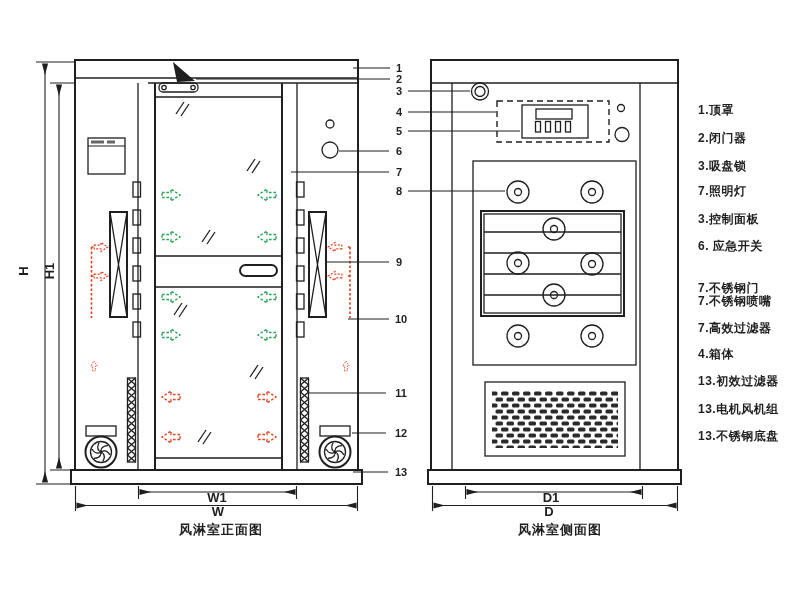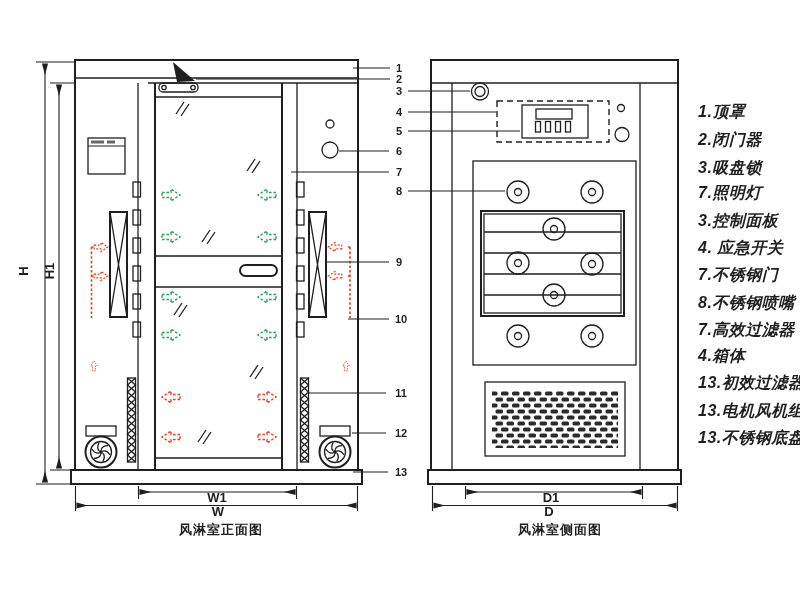--- a/index.html
+++ b/index.html
@@ -14,22 +14,22 @@
   .thin{stroke:var(--line);stroke-width:1.1;fill:none;}
   .blk{fill:var(--line);stroke:none;}
   .dashbox{stroke:var(--line);stroke-width:1.4;fill:none;stroke-dasharray:6 4;}
   .ga{stroke:var(--green-arrow);fill:none;stroke-width:1.4;stroke-dasharray:2.6 1.8;}
   .ra{stroke:var(--red-arrow);fill:none;stroke-width:1.4;stroke-dasharray:2.6 1.8;}
   .rl{stroke:var(--red-arrow);fill:none;stroke-width:1.6;stroke-dasharray:2.6 2;}
   text{font-family:"Liberation Sans","DejaVu Sans",sans-serif;font-weight:bold;fill:var(--line);}
   .num{font-size:11px;text-anchor:middle;}
   .dim{font-size:13px;text-anchor:middle;}
   .cap{font-size:13px;text-anchor:middle;letter-spacing:1px;}
-  .lg{position:absolute;left:698px;font-size:16px;font-weight:bold;color:var(--line);
-      white-space:nowrap;letter-spacing:0.5px;font-style:italic;}
+  .lg{position:absolute;left:698px;font-size:12px;font-weight:bold;color:var(--line);
+      white-space:nowrap;letter-spacing:0.5px;}
 </style>
 </head>
 <body>
 
 <div class="stage">
 <svg width="800" height="600" viewBox="0 0 800 600">
   <defs>
     <marker id="ma" markerWidth="11" markerHeight="8" refX="10" refY="4" orient="auto-start-reverse">
       <path d="M0,4 L10.5,1.2 L10.5,6.8 Z" fill="#1f1f1f"></path>
     </marker>
@@ -263,22 +263,22 @@
   <text class="cap" x="221" y="534">风淋室正面图</text>
   <text class="cap" x="560" y="534">风淋室侧面图</text>
 </svg>
 
   <div>
     <div class="lg" style="top:102px">1.顶罩</div>
     <div class="lg" style="top:130px">2.闭门器</div>
     <div class="lg" style="top:158px">3.吸盘锁</div>
     <div class="lg" style="top:183px">7.照明灯</div>
     <div class="lg" style="top:211px">3.控制面板</div>
-    <div class="lg" style="top:238px">4. 应急开关</div>
-    <div class="lg" style="top:265px">7.不锈钢门</div>
-    <div class="lg" style="top:293px">8.不锈钢喷嘴</div>
+    <div class="lg" style="top:238px">6. 应急开关</div>
+    <div class="lg" style="top:280px">7.不锈钢门</div>
+    <div class="lg" style="top:293px">7.不锈钢喷嘴</div>
     <div class="lg" style="top:320px">7.高效过滤器</div>
     <div class="lg" style="top:346px">4.箱体</div>
     <div class="lg" style="top:373px">13.初效过滤器</div>
     <div class="lg" style="top:401px">13.电机风机组</div>
     <div class="lg" style="top:428px">13.不锈钢底盘</div>
   </div>
 </div>
 
 </body></html>

